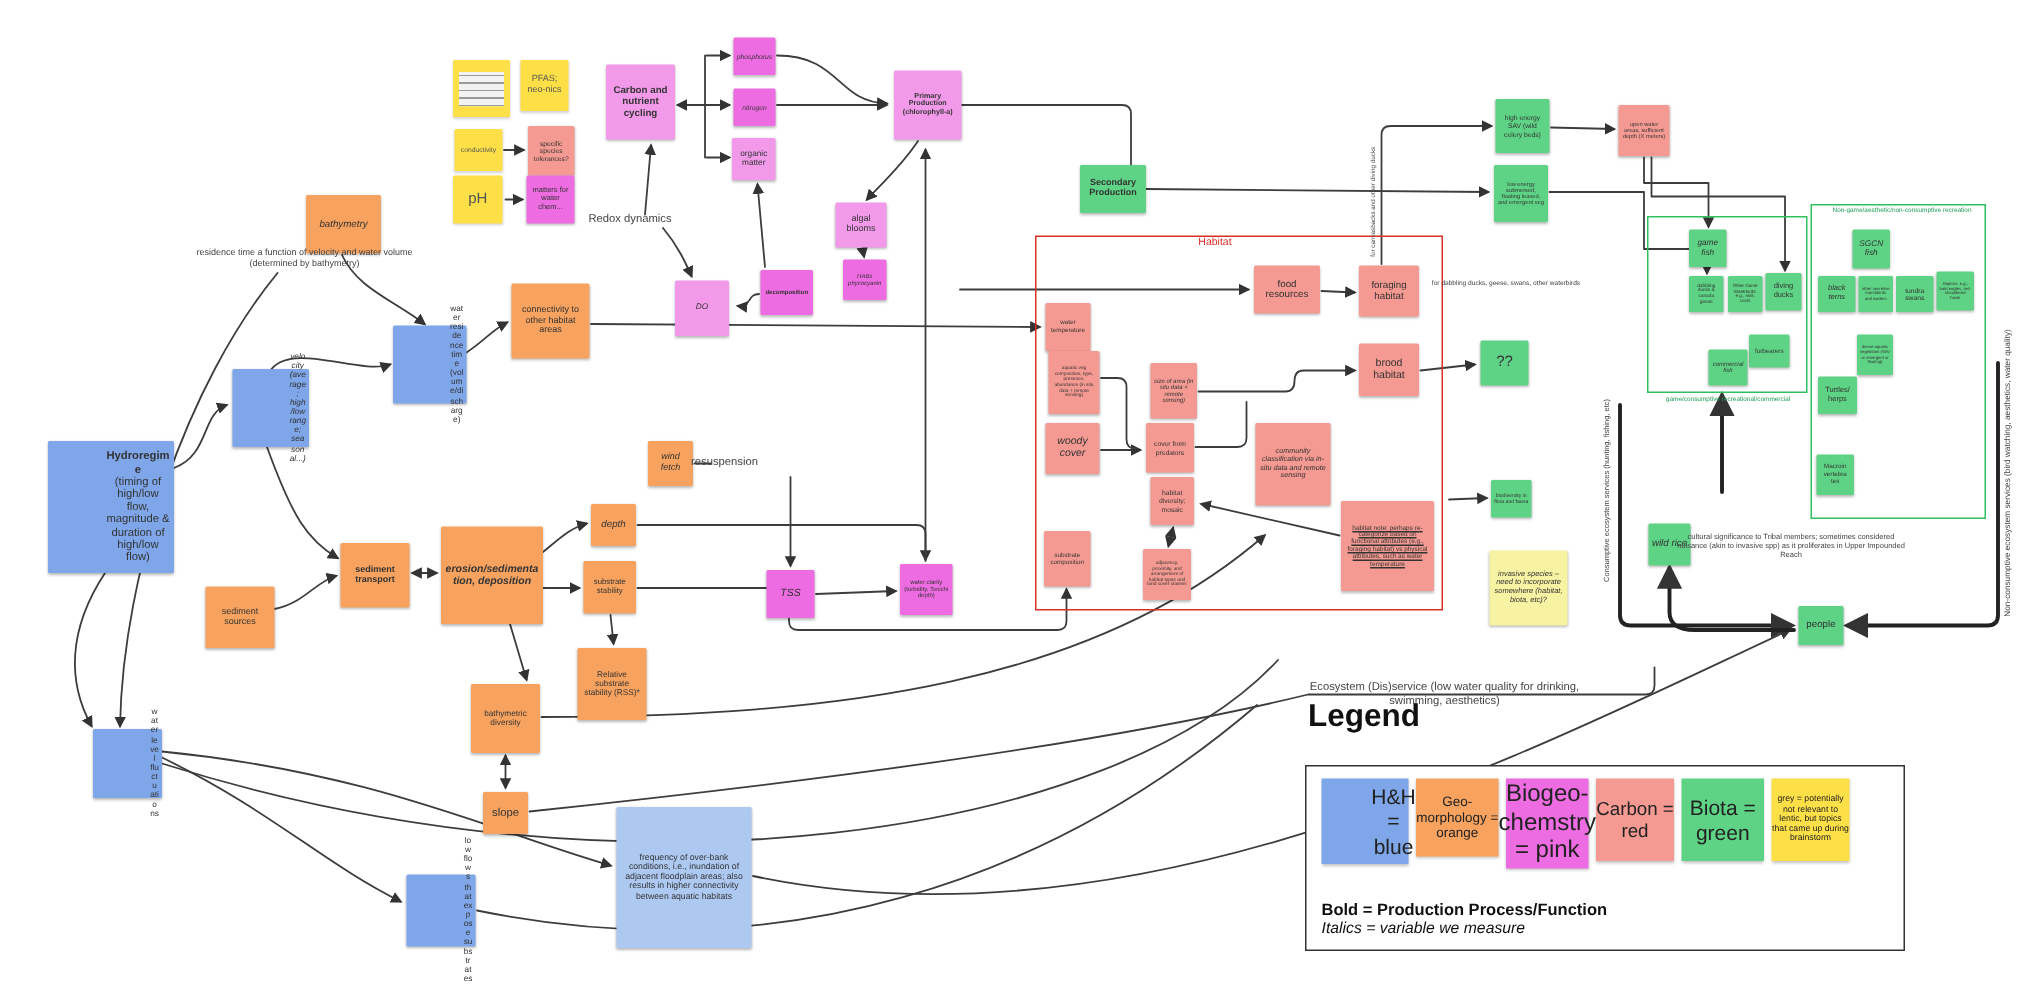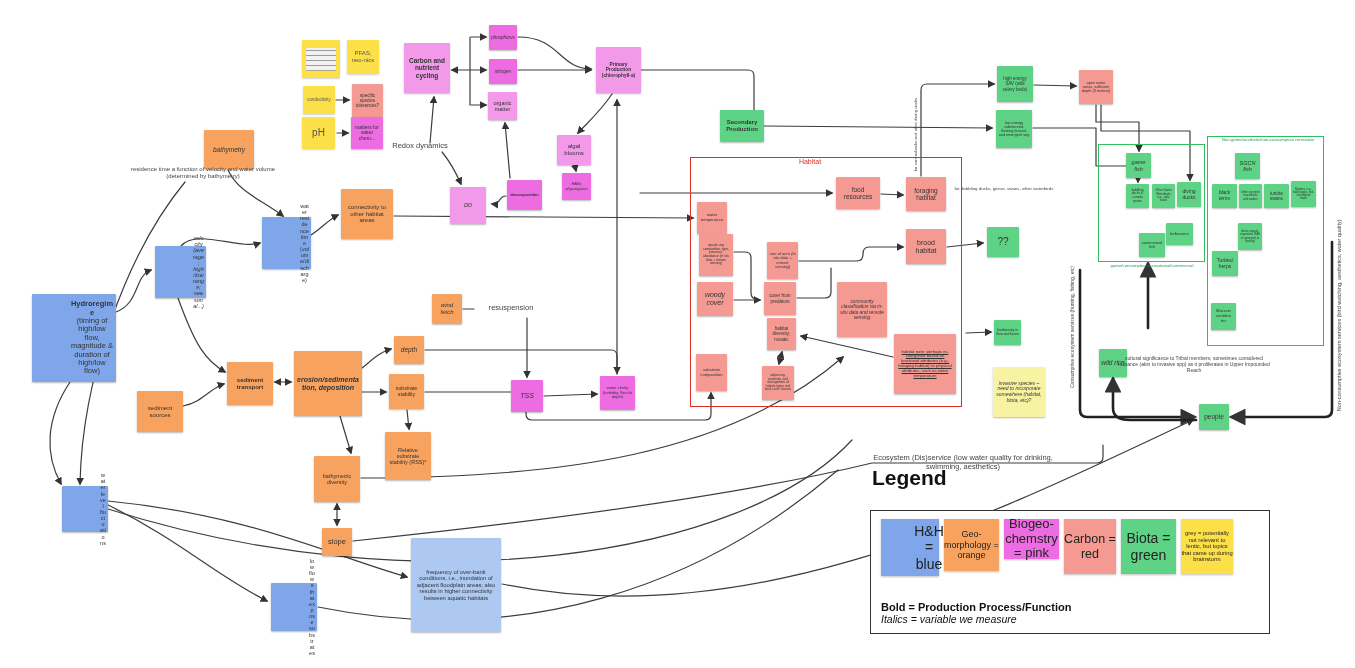--- a/index.html
+++ b/index.html
@@ -113,21 +113,21 @@
       <path d="M1332,242 L1332,410 Q1332,417 1325,417 L1232,417" class="edge thick" marker-end="url(#arr)"></path>
       <path d="M1196,420 L1130,420 Q1113,420 1113,408 L1113,379" class="edge thick" marker-end="url(#arr)"></path>
       <path d="M1148,328 L1148,264" class="edge thick" marker-end="url(#arr)"></path>
     </svg>
 
   <div id="legend-title">Legend</div>
   <div id="legend-box">
     <div id="legend-swatches">
       <div class="sw blue" style="width:58px;height:57px;font-size:14px;">H&amp;H = blue</div>
       <div class="sw orange" style="width:55px;height:52px;font-size:9px;">Geo-morphology = orange</div>
-      <div class="sw brightpink" style="width:55px;height:40px;font-size:13px;">Biogeo-chemstry = pink</div>
+      <div class="sw brightpink" style="width:55px;height:60px;font-size:16px;">Biogeo-chemstry = pink</div>
       <div class="sw salmon" style="width:52px;height:55px;font-size:12.5px;">Carbon = red</div>
       <div class="sw green" style="width:55px;height:55px;font-size:14px;">Biota = green</div>
       <div class="sw grey" style="width:52px;height:55px;font-size:5.8px;">grey = potentially not relevant to lentic, but topics that came up during brainstorm</div>
     </div>
     <div id="legend-notes">
       <div id="legend-bold">Bold = Production Process/Function</div>
       <div id="legend-italic">Italics = variable we measure</div>
     </div>
   </div>
 <div class="group" style="left: 690px; top: 157px; width: 272px; height: 250px; border: 1.6px solid rgb(217, 48, 37);"></div>
@@ -201,21 +201,21 @@
     <div class="node green" style="left: 1264px; top: 184px; width: 25px; height: 24px; font-size: 4.5px;">tundra swans</div>
     <div class="node green" style="left: 1291px; top: 181px; width: 25px; height: 26px; font-size: 2.8px;">Raptors: e.g., bald eagles, red-shouldered hawk</div>
     <div class="node green" style="left: 1238px; top: 223px; width: 24px; height: 27px; font-size: 2.8px;">dense aquatic vegetation (SAV or emergent or floating)</div>
     <div class="node green" style="left: 1212px; top: 251px; width: 26px; height: 25px; font-size: 5px;">Turtles/ herps</div>
     <div class="node green" style="left: 1211px; top: 303px; width: 25px; height: 27px; font-size: 4.2px;">Macroin vertebra tes</div>
     <div class="node green i" style="left: 1099px; top: 349px; width: 28px; height: 28px; font-size: 6.5px;">wild rice</div>
     <div class="node green" style="left: 1199px; top: 404px; width: 30px; height: 26px; font-size: 6.5px;">people</div>
     <div class="node yellow i" style="left: 993px; top: 367px; width: 52px; height: 50px; font-size: 5px;">invasive species – need to incorporate somewhere (habitat, biota, etc)?</div>
     <div class="lbl" style="left: 117px; top: 166px; width: 172px; font-size: 6px;">residence time a function of velocity and water volume (determined by bathymetry)</div>
     <div class="lbl" style="left: 385px; top: 141px; width: 70px; font-size: 7.5px;">Redox dynamics</div>
-    <div class="lbl" style="left: 480px; top: 303px; width: 62px; font-size: 7.5px;">resuspension</div>
+    <div class="lbl" style="left: 452px; top: 303px; width: 62px; font-size: 7.5px;">resuspension</div>
     <div class="lbl" style="left: 790px; top: 158px; width: 40px; font-size: 7px; color: rgb(217, 48, 37);">Habitat</div>
     <div class="lbl" style="left: 950px; top: 186px; width: 108px; font-size: 4.4px;">for dabbling ducks, geese, swans, other waterbirds</div>
     <div class="lbl" style="left: 1209px; top: 137px; width: 118px; font-size: 4.3px; color: rgb(31, 157, 85);">Non-game/aesthetic/non-consumptive recreation</div>
     <div class="lbl" style="left: 1099px; top: 263px; width: 106px; font-size: 4.3px; color: rgb(31, 157, 85);">game/consumptive recreational/commercial</div>
     <div class="lbl" style="left: 1115px; top: 355px; width: 158px; font-size: 5px;">cultural significance to Tribal members; sometimes considered nuisance (akin to invasive spp) as it proliferates in Upper Impounded Reach</div>
     <div class="lbl" style="left: 872px; top: 453px; width: 182px; font-size: 7.5px;">Ecosystem (Dis)service (low water quality for drinking, swimming, aesthetics)</div>
     <div class="lbl rot" style="left: 857.5px; top: 132px; width: 115px; font-size: 4.2px;">for canvasbacks and other diving ducks</div>
     <div class="lbl rot" style="left: 998.5px; top: 324px; width: 145px; font-size: 5px;">Consumptive ecosystem services (hunting, fishing, etc)</div>
     <div class="lbl rot" style="left: 1226.5px; top: 312px; width: 225px; font-size: 5.5px;">Non-consumptive ecosystem services (bird watching, aesthetics, water quality)</div>
   </div>

